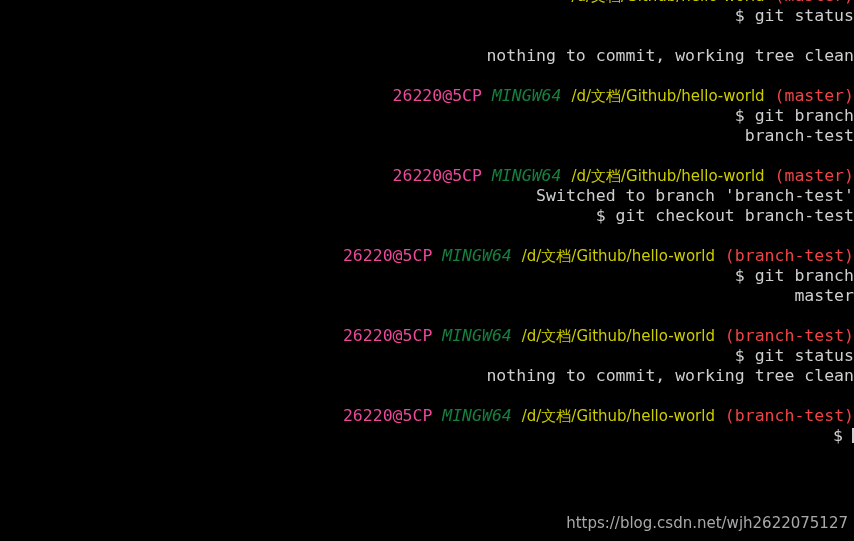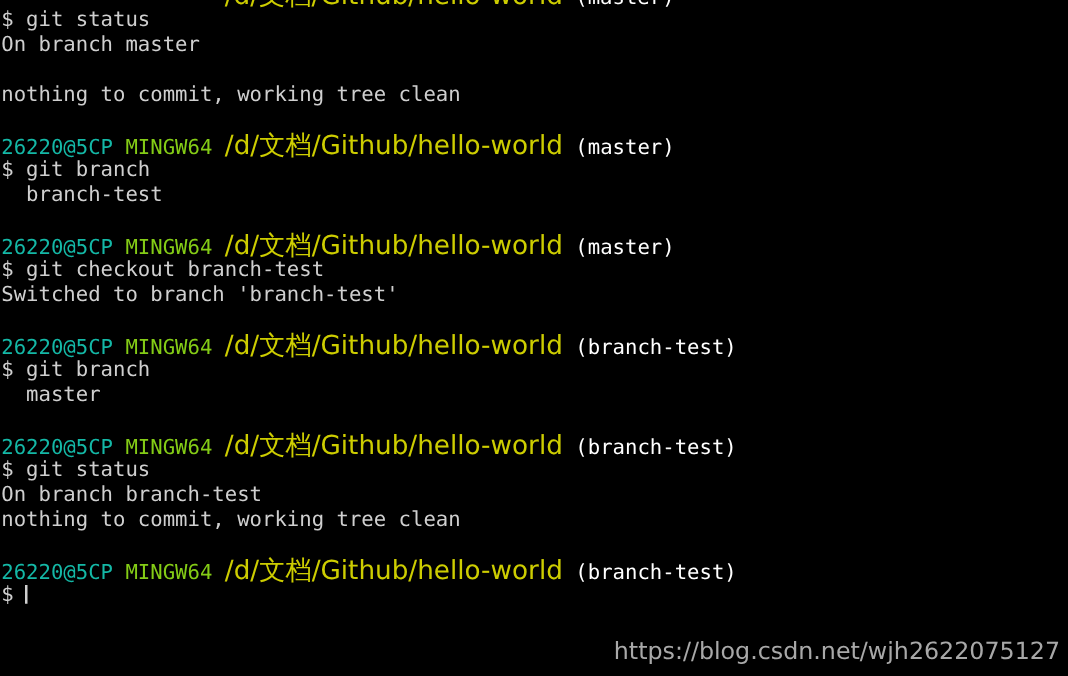--- a/index.html
+++ b/index.html
@@ -13,106 +13,105 @@
     height: 541px;
     overflow: hidden;
     font-family: "DejaVu Sans Mono", "Liberation Mono", monospace;
   }
   #terminal {
     position: relative;
     width: 854px;
     height: 541px;
     background: #000000;
     overflow: hidden;
+    text-align: right;
   }
   .screen {
     position: absolute;
     left: 0;
     top: -14px;            
     width: 854px;
     padding: 0;
   }
   .line {
     height: 20px;
     line-height: 20px;
     font-size: 16.5px;
     letter-spacing: 0px;
     white-space: pre;
     color: #cfcfcf;
     padding-left: 1px;
   }
   .line.blank { color: transparent; }
 
   
-  .c-user   { color: #14b8a6; font-weight: normal; }
-  .c-host   { color: #84cc16; }
+  .c-user   { color: #ec4899; font-weight: normal; }
+  .c-host   { color: #15803d; font-style: italic; }
   .c-path   { color: #cdcd00; }
-  .c-branch { color: #ffffff; }
+  .c-branch { color: #ef4444; }
   .c-out    { color: #cfcfcf; }
   .c-green  { color: #00d700; }
   .c-white  { color: #cfcfcf; }
 
-  .cjk { font-family: "DejaVu Sans", "Liberation Sans", sans-serif; font-size: 21px; }
+  .cjk { font-family: "DejaVu Sans", "Liberation Sans", sans-serif; font-size: 15px; }
 
   
   .cursor {
     display: inline-block;
     width: 2px;
     height: 15px;
     background: #cfcfcf;
     vertical-align: -2px;
     margin-left: 9px;
   }
 
   
   .watermark {
     position: absolute;
     right: 6px;
     bottom: 9px;
     font-family: "DejaVu Sans", "Liberation Sans", sans-serif;
-    font-size: 19px;
+    font-size: 15px;
     color: #d8d8d8;
     opacity: 0.78;
     white-space: pre;
     letter-spacing: 0px;
     pointer-events: none;
   }
 </style>
 </head>
 <body>
 
 <div id="terminal">
   <div class="screen">
 
     <div class="line"><span class="c-user">&nbsp;&nbsp;&nbsp;&nbsp;&nbsp;&nbsp;&nbsp;&nbsp;&nbsp;&nbsp;&nbsp;&nbsp;&nbsp;&nbsp;&nbsp;&nbsp;&nbsp;&nbsp;</span><span class="c-path cjk">/d/文档/Github/hello-world</span><span class="c-branch"> <span>(master)</span></span></div>
 
     <div class="line c-out">$ git status</div>
-    <div class="line c-out">On branch master</div>
     <div class="line blank">&nbsp;</div>
     <div class="line c-out">nothing to commit, working tree clean</div>
     <div class="line blank">&nbsp;</div>
 
     <div class="line"><span class="c-user">26220@5CP</span><span class="c-out"> </span><span class="c-host">MINGW64</span><span class="c-out"> </span><span class="c-path cjk">/d/文档/Github/hello-world</span><span class="c-out"> </span><span class="c-branch">(master)</span></div>
     <div class="line c-out">$ git branch</div>
     <div class="line c-out">  branch-test</div>
     <div class="line blank">&nbsp;</div>
 
     <div class="line"><span class="c-user">26220@5CP</span><span class="c-out"> </span><span class="c-host">MINGW64</span><span class="c-out"> </span><span class="c-path cjk">/d/文档/Github/hello-world</span><span class="c-out"> </span><span class="c-branch">(master)</span></div>
+    <div class="line c-out">Switched to branch 'branch-test'</div>
     <div class="line c-out">$ git checkout branch-test</div>
-    <div class="line c-out">Switched to branch 'branch-test'</div>
     <div class="line blank">&nbsp;</div>
 
     <div class="line"><span class="c-user">26220@5CP</span><span class="c-out"> </span><span class="c-host">MINGW64</span><span class="c-out"> </span><span class="c-path cjk">/d/文档/Github/hello-world</span><span class="c-out"> </span><span class="c-branch">(branch-test)</span></div>
     <div class="line c-out">$ git branch</div>
     <div class="line c-out">  master</div>
     <div class="line blank">&nbsp;</div>
 
     <div class="line"><span class="c-user">26220@5CP</span><span class="c-out"> </span><span class="c-host">MINGW64</span><span class="c-out"> </span><span class="c-path cjk">/d/文档/Github/hello-world</span><span class="c-out"> </span><span class="c-branch">(branch-test)</span></div>
     <div class="line c-out">$ git status</div>
-    <div class="line c-out">On branch branch-test</div>
     <div class="line c-out">nothing to commit, working tree clean</div>
     <div class="line blank">&nbsp;</div>
 
     <div class="line"><span class="c-user">26220@5CP</span><span class="c-out"> </span><span class="c-host">MINGW64</span><span class="c-out"> </span><span class="c-path cjk">/d/文档/Github/hello-world</span><span class="c-out"> </span><span class="c-branch">(branch-test)</span></div>
     <div class="line"><span class="c-out">$</span><span class="cursor"></span></div>
 
   </div>
 
   <div class="watermark">https://blog.csdn.net/wjh2622075127</div>
 </div>

